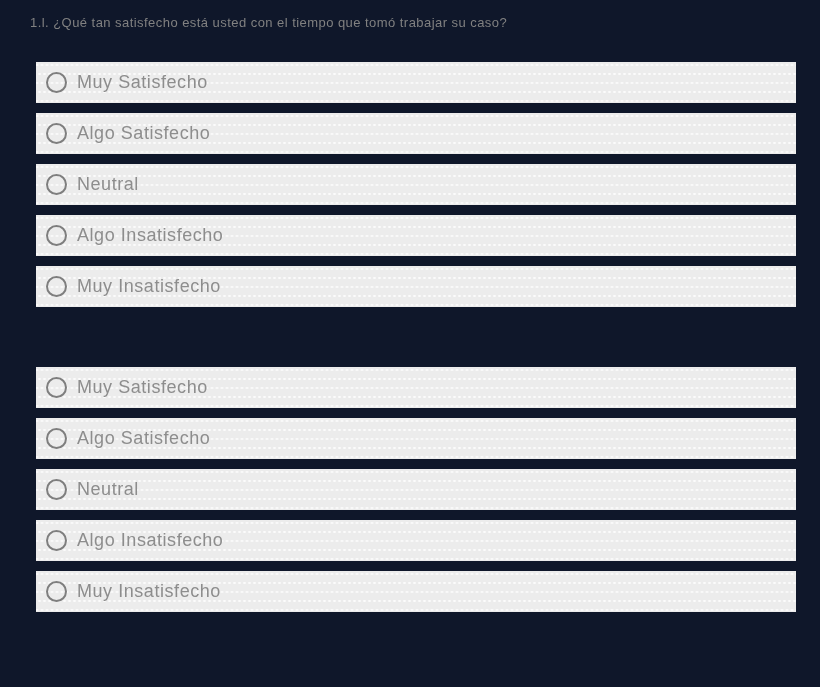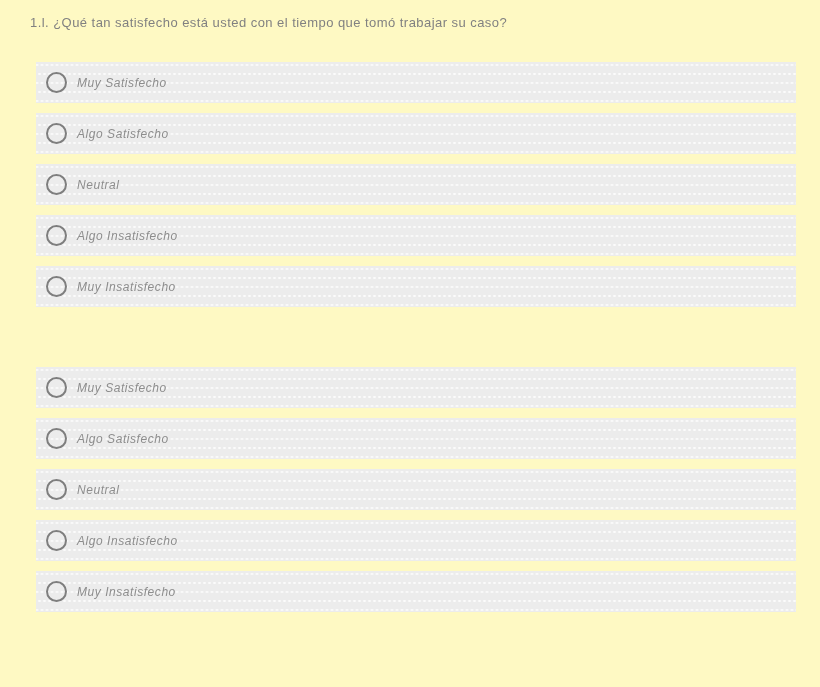--- a/index.html
+++ b/index.html
@@ -5,21 +5,21 @@
   * { box-sizing: border-box; }
   html, body {
     margin: 0;
     padding: 0;
     background: #ffffff;
     font-family: "Liberation Sans", sans-serif;
   }
   .page {
     width: 820px;
     height: 687px;
-    background: #fef9c3;
+    background: #0f172a;
     padding: 16px 24px 0 30px;
     overflow: hidden;
   }
   .question-block { margin: 0; }
   .question-block.second { margin-top: 60px; }
   .question-title {
     font-size: 13px;
     line-height: 13px;
     color: #818181;
     letter-spacing: 0.45px;
@@ -47,24 +47,23 @@
     width: 21px;
     height: 21px;
     border: 2px solid #7e7e7e;
     border-radius: 50%;
     margin-left: 10px;
     flex: 0 0 auto;
     background: transparent;
   }
   .option-label {
     margin-left: 10px;
-    font-size: 12px;
+    font-size: 18px;
     color: #8d8d8d;
     letter-spacing: 0.55px;
-    font-style: italic;
   }
 </style>
 </head>
 <body>
 
 <div class="page">
 
   <div class="question-block">
     <p class="question-title">1.l. ¿Qué tan satisfecho está usted con el tiempo que tomó trabajar su caso?</p>
     <div class="options">

